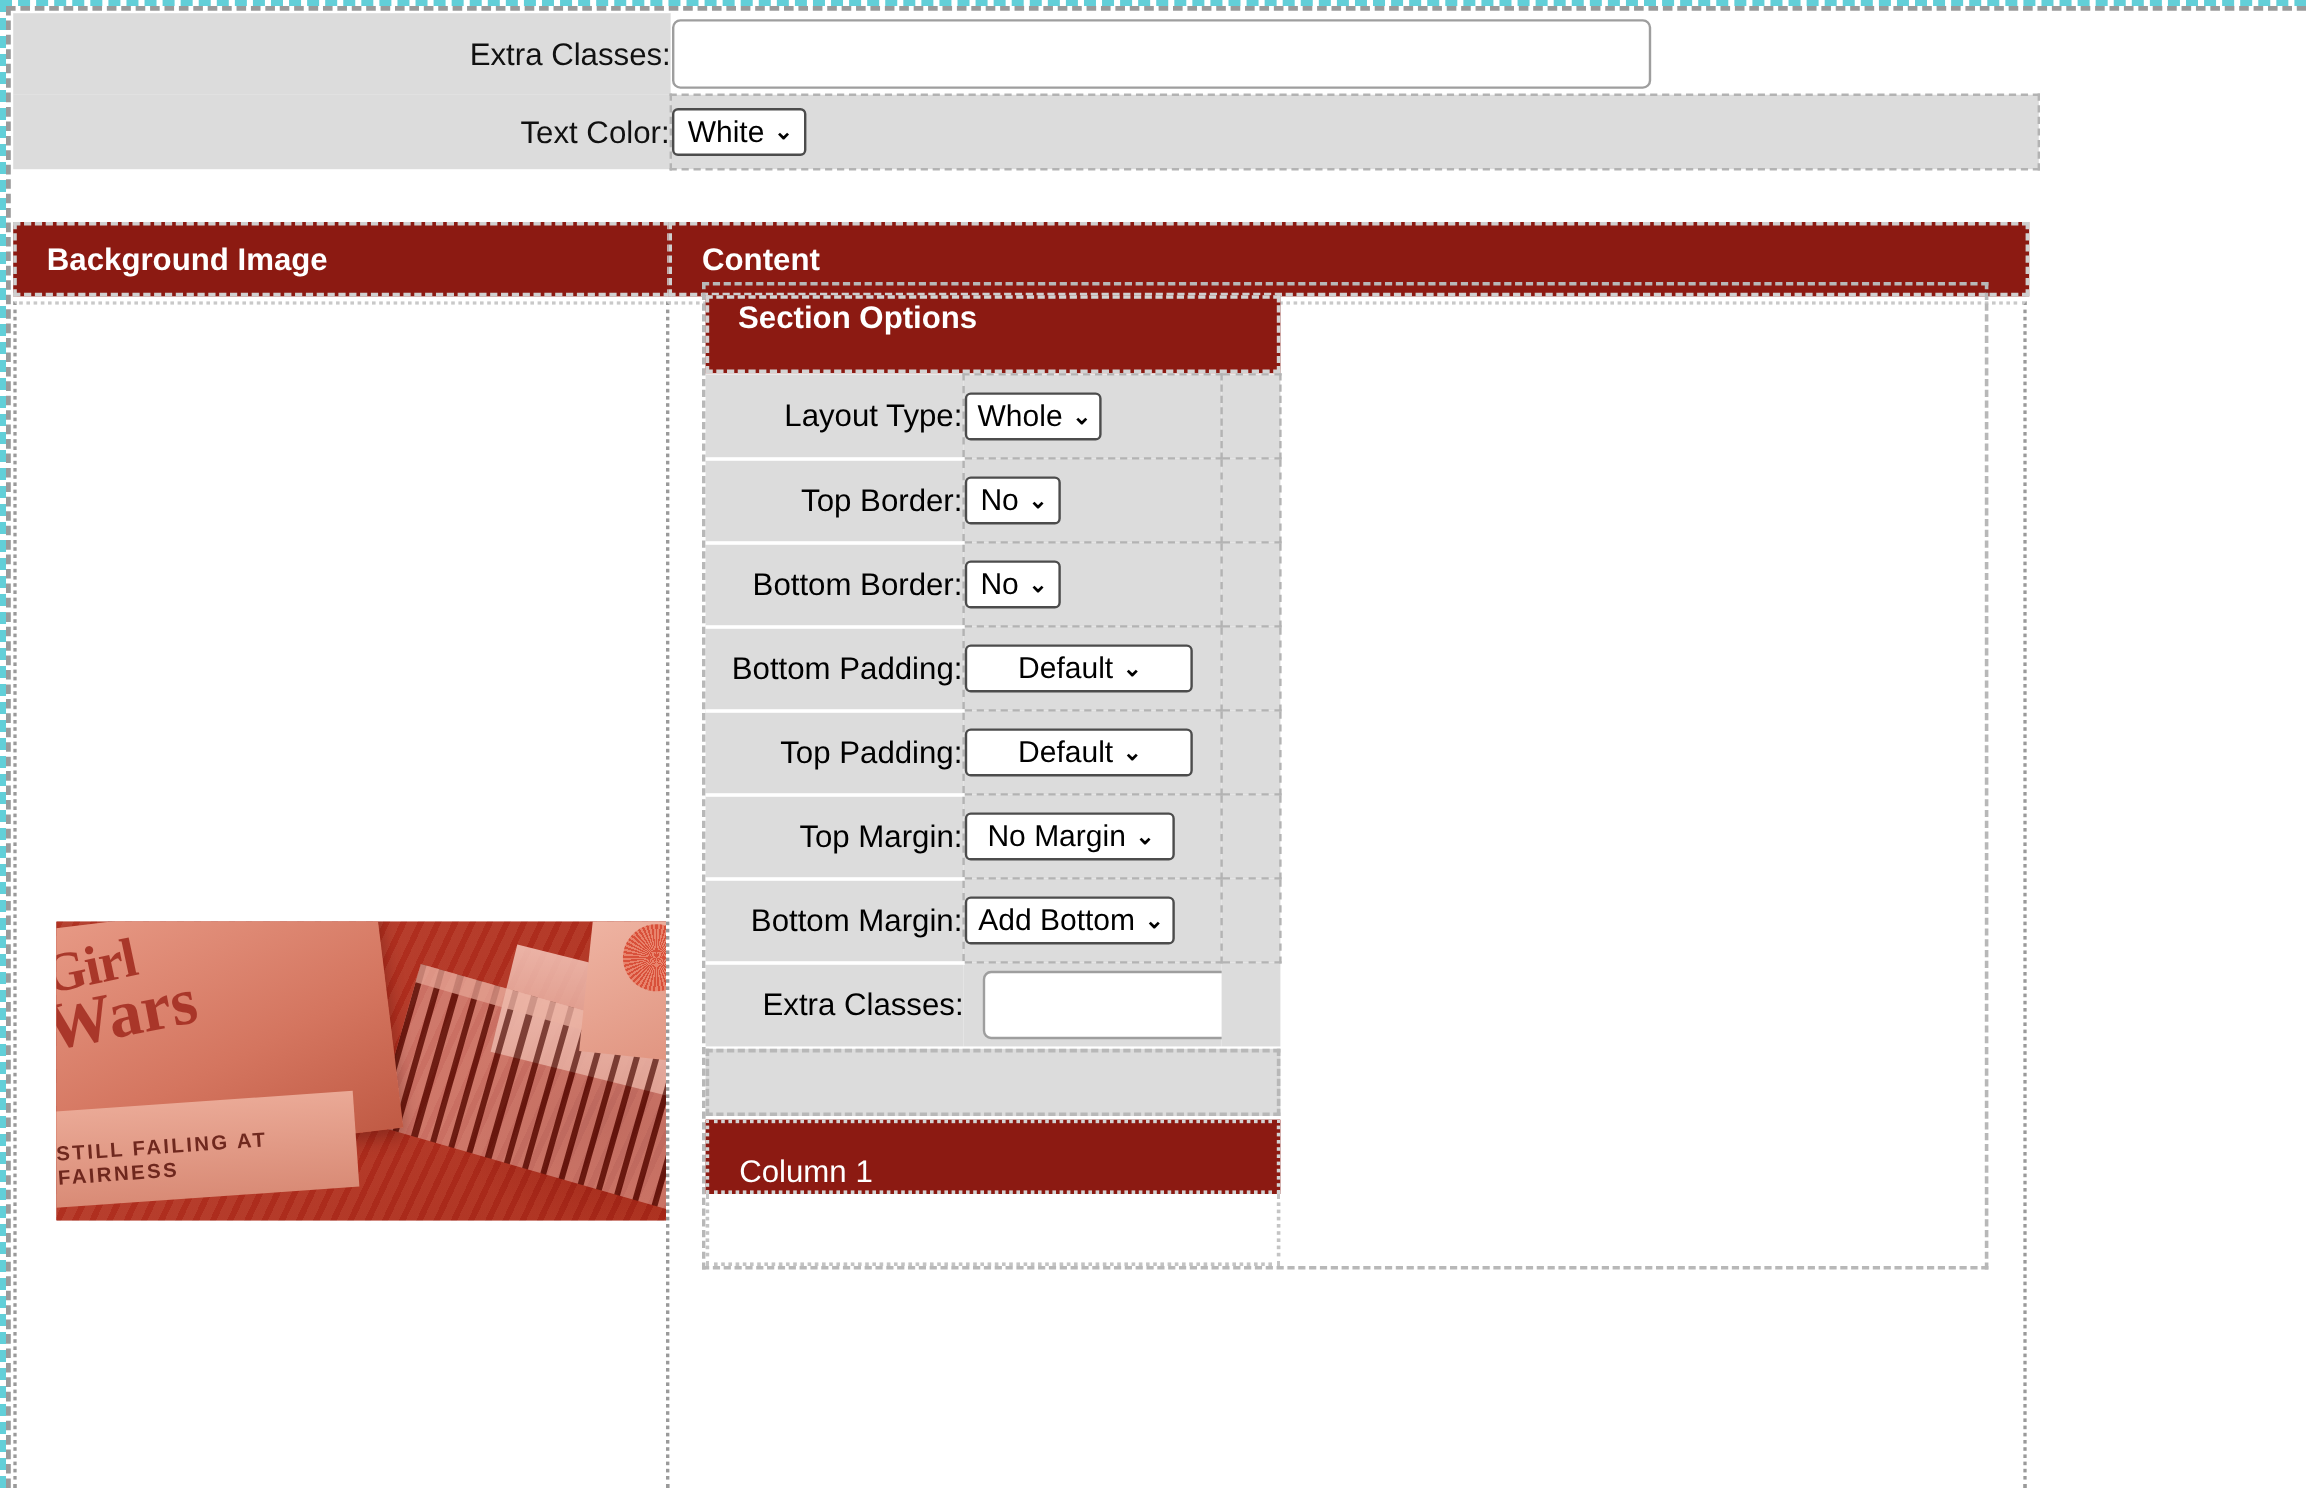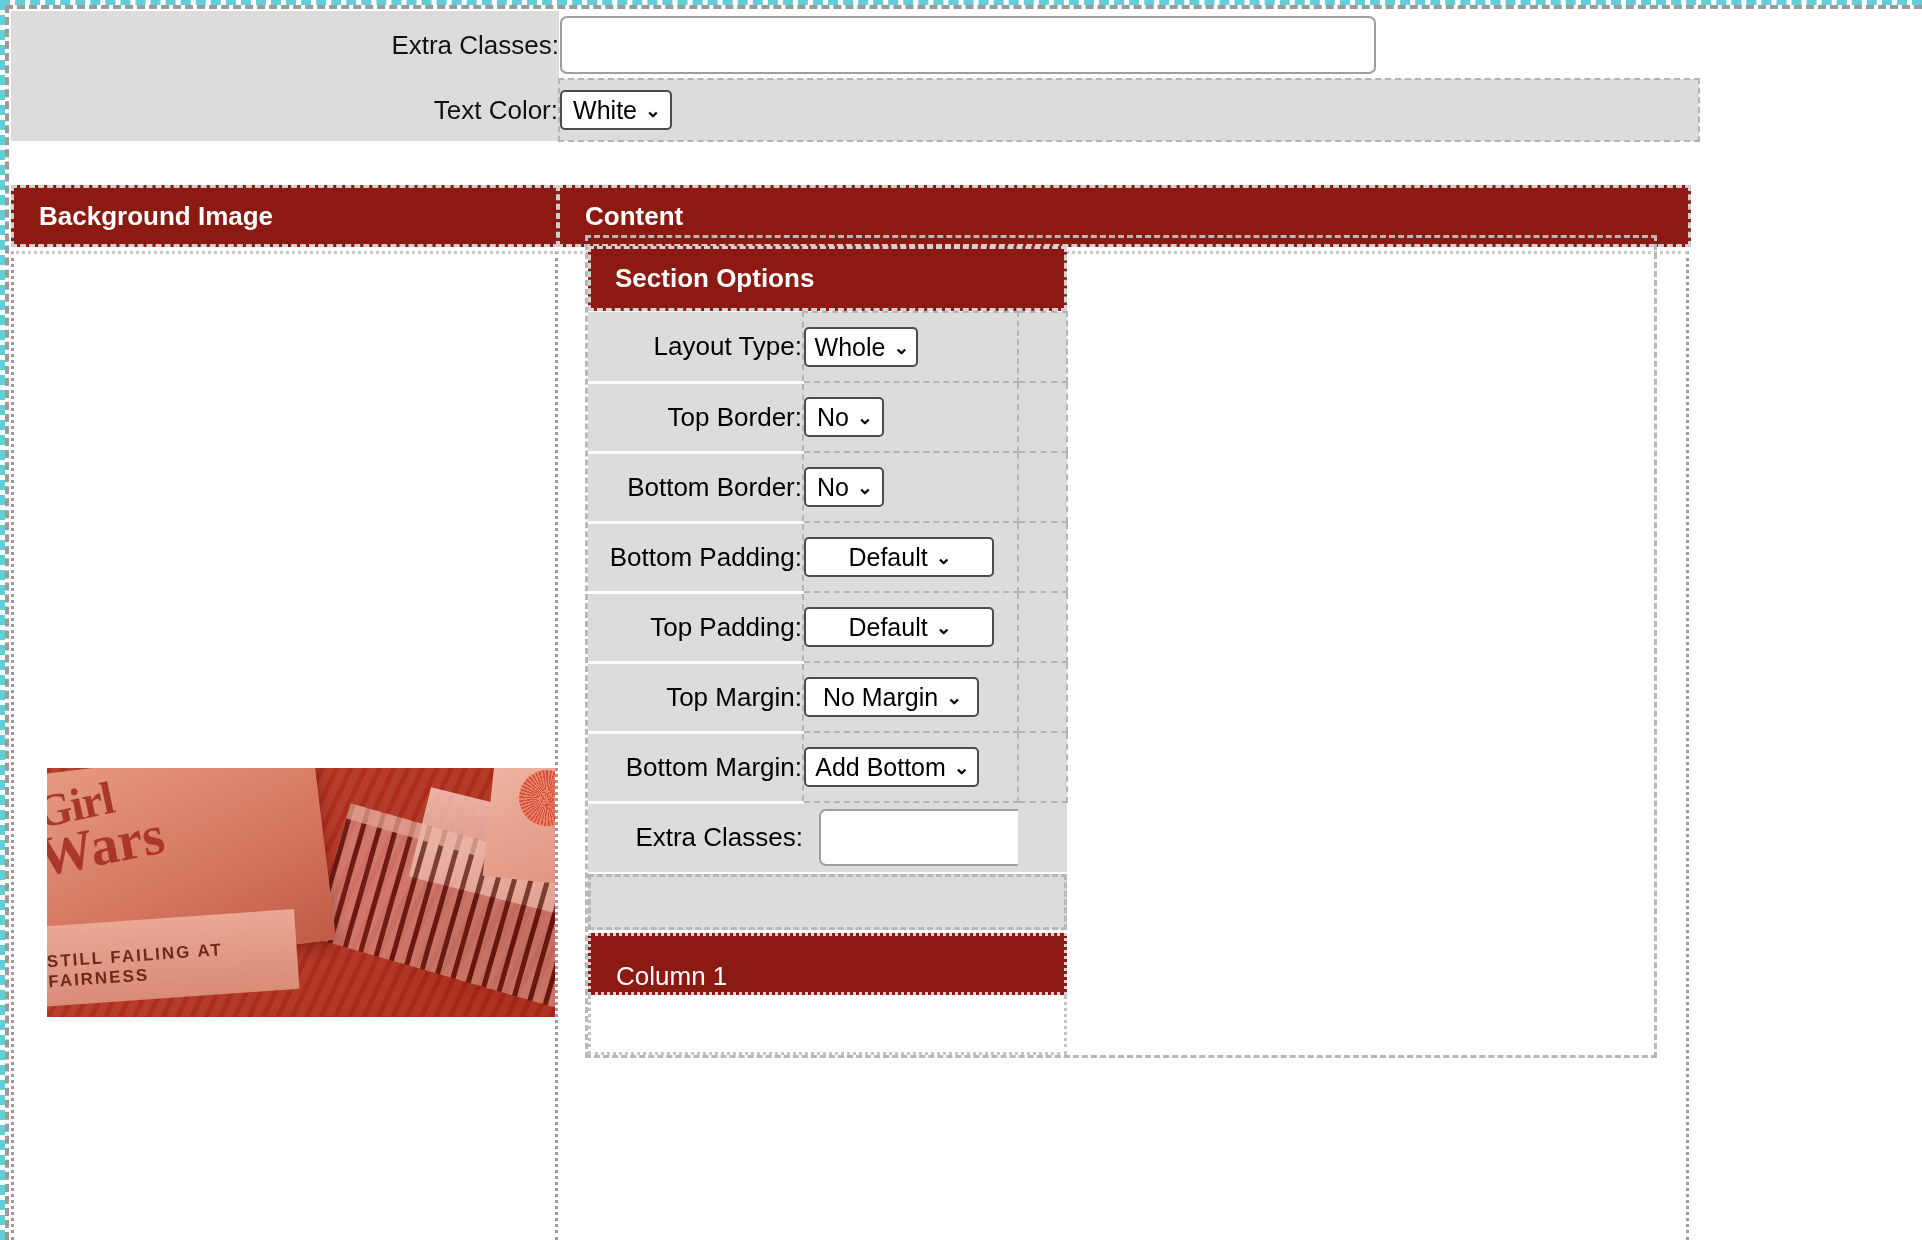--- a/index.html
+++ b/index.html
@@ -267,21 +267,21 @@
 
   .so-hdr {
     margin: 0 0 0 0;
     background: #8c1a12;
     border: 3px dashed #d3d3d3;
     color: #fff;
     font-size: 26px;
     font-weight: 600;
     height: 65px;
     display: flex;
-    align-items: center;
+    align-items: flex-start;
     padding-left: 24px;
     width: 479px;
   }
 
   .so-table {
     border-collapse: collapse;
     table-layout: fixed;
     width: 479px;
     margin: 0;
   }

